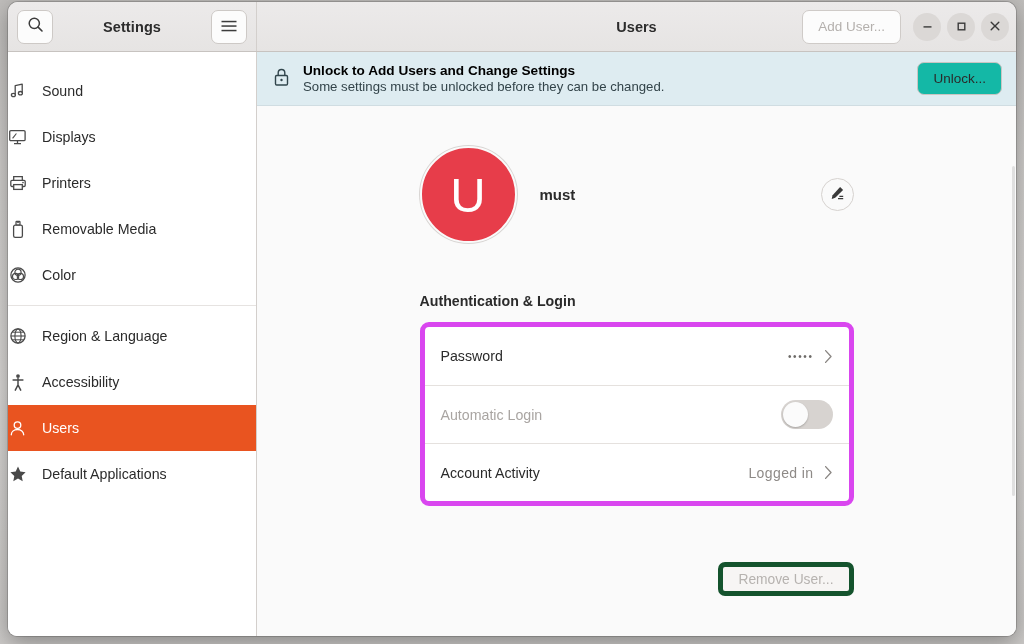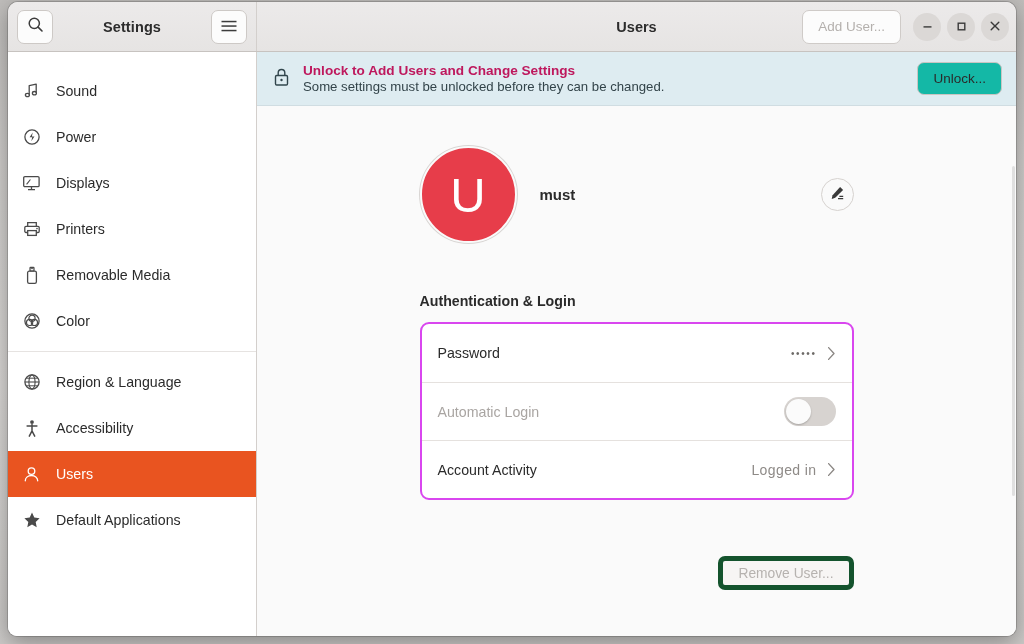--- a/index.html
+++ b/index.html
@@ -125,21 +125,20 @@
     background: #ffffff;
     border-right: 1px solid #d3cfcc;
     padding-top: 16px;
     overflow: hidden;
     position: relative;
   }
   .side-item {
     height: 46px;
     display: flex;
     align-items: center;
-    padding-left: 14px;
     gap: 15px;
     cursor: pointer;
     color: #2b2b2b;
     font-size: 14.2px;
   }
   .side-item.selected { background: #e95420; color: #ffffff; }
   .side-icon {
     width: 19px; height: 19px;
     display: flex; align-items: center; justify-content: center;
     flex: 0 0 19px;
@@ -166,21 +165,21 @@
     background: #deecf1;
     border-bottom: 1px solid #d0dde2;
     height: 54px;
     min-height: 54px;
     display: flex;
     align-items: center;
     padding: 0 14px 0 16px;
     gap: 13px;
   }
   #banner-texts { display: flex; flex-direction: column; gap: 1px; }
-  #banner-title { font-size: 13.6px; font-weight: bold; color: #be185d; }
+  #banner-title { font-size: 13.6px; font-weight: bold; color: #000000; }
   #banner-sub { font-size: 13.2px; color: #33444a; }
   #unlock-btn {
     margin-left: auto;
     height: 33px;
     padding: 0 15px;
     background: #14b8a6;
     border: 1px solid #c9c5c2;
     border-radius: 7px;
     font-size: 13.5px;
     color: #2b2b2b;
@@ -241,21 +240,21 @@
     margin-top: 50px;
     font-size: 14.2px;
     font-weight: bold;
     color: #2b2b2b;
   }
 
   #auth-list {
     width: 434px;
     margin-top: 13px;
     background: #ffffff;
-    border: 2px solid #d946ef;
+    border: 5px solid #d946ef;
     border-radius: 9px;
     overflow: hidden;
   }
   .row {
     height: 58px;
     display: flex;
     align-items: center;
     padding: 0 16px;
     gap: 10px;
     cursor: pointer;
@@ -406,29 +405,20 @@
       <div id="sidebar">
           <div class="side-item">
             <span class="side-icon">
               <svg width="18" height="18" viewBox="0 0 18 18" fill="none">
                 <path d="M6.2 12.6V3.6l7-1.5v8.6" stroke="#4a4a4a" stroke-width="1.3" stroke-linejoin="round"></path>
                 <ellipse cx="4.4" cy="13" rx="2" ry="1.7" stroke="#4a4a4a" stroke-width="1.3"></ellipse>
                 <ellipse cx="11.4" cy="11.2" rx="2" ry="1.7" stroke="#4a4a4a" stroke-width="1.3"></ellipse>
               </svg>
             </span>
             <span>Sound</span>
-          </div>
-          <div class="side-item">
-            <span class="side-icon">
-              <svg width="18" height="18" viewBox="0 0 18 18" fill="none">
-                <circle cx="9" cy="9" r="7.1" stroke="#4a4a4a" stroke-width="1.3"></circle>
-                <path d="M9.7 4.6 6.6 9.3h2.6l-.9 4 3.2-4.8H8.9z" fill="#4a4a4a"></path>
-              </svg>
-            </span>
-            <span>Power</span>
           </div>
           <div class="side-item">
             <span class="side-icon">
               <svg width="19" height="18" viewBox="0 0 19 18" fill="none">
                 <rect x="1.7" y="2.6" width="15.4" height="10.1" rx="1.2" stroke="#4a4a4a" stroke-width="1.3"></rect>
                 <line x1="6" y1="15.6" x2="13" y2="15.6" stroke="#4a4a4a" stroke-width="1.3"></line>
                 <line x1="9.5" y1="12.8" x2="9.5" y2="15.6" stroke="#4a4a4a" stroke-width="1.3"></line>
                 <path d="M4.6 10.3 8.4 5.5" stroke="#4a4a4a" stroke-width="1.1"></path>
               </svg>
             </span>

